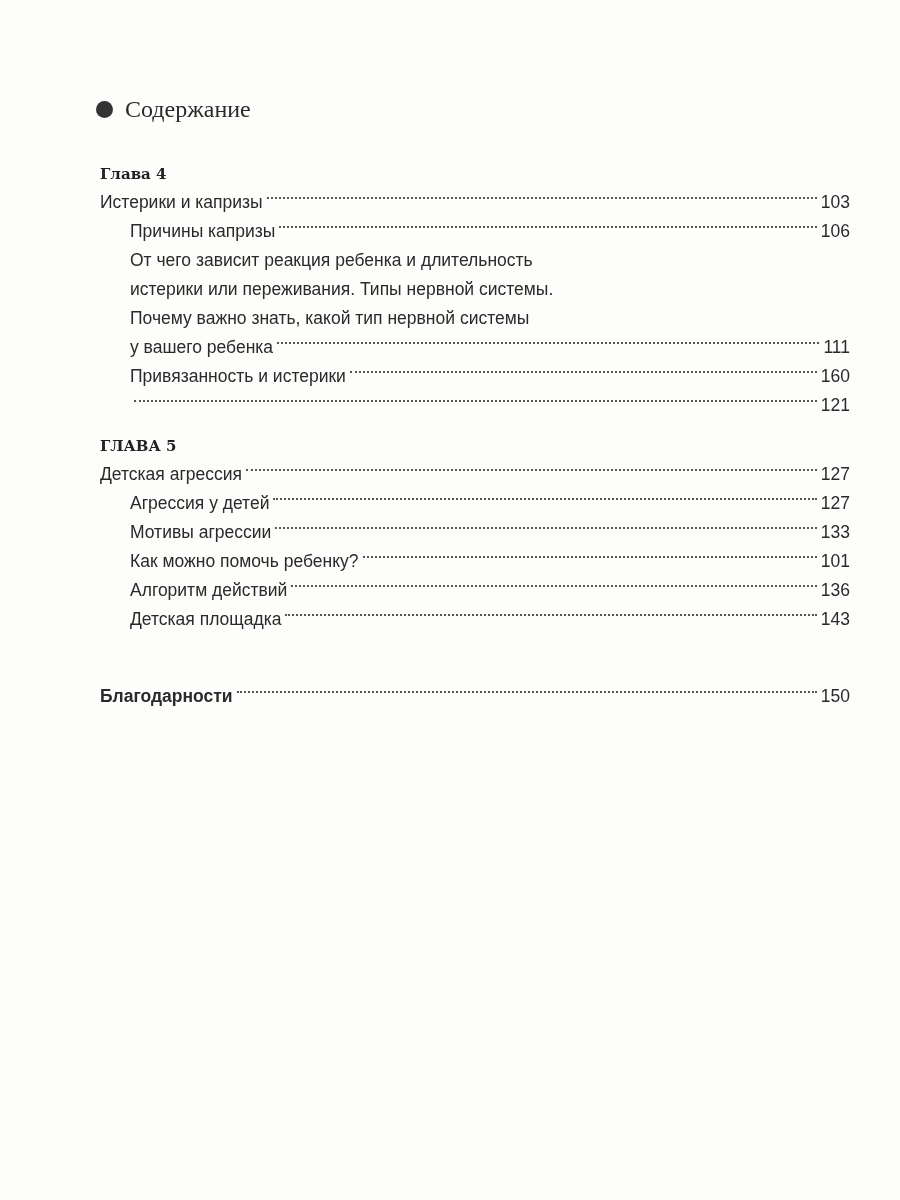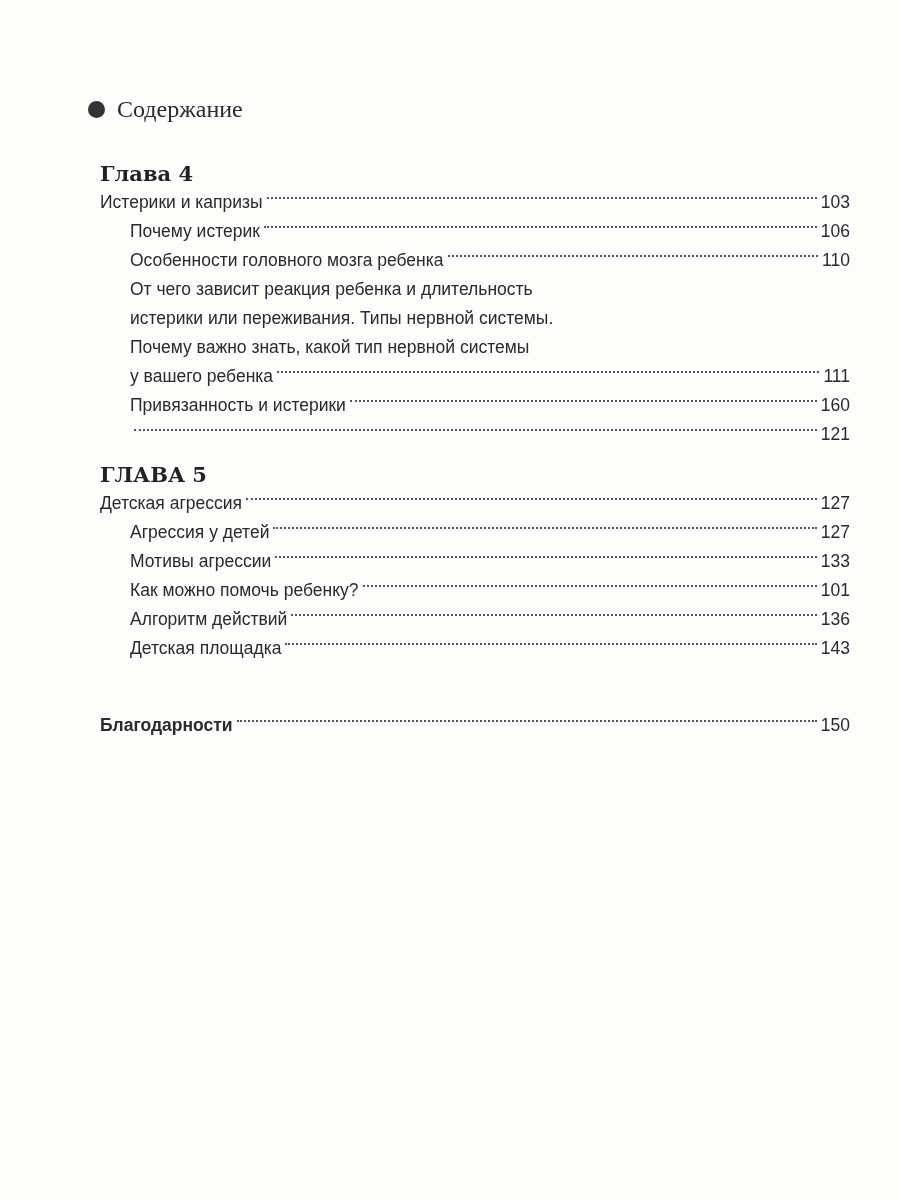--- a/index.html
+++ b/index.html
@@ -5,35 +5,35 @@
   html, body { margin:0; padding:0; }
   body {
     width:900px; height:1200px; overflow:hidden;
     background:#fdfdfb;
     font-family:"Liberation Sans", sans-serif;
     color:#2a2a2a;
     position:relative;
   }
   .page { position:absolute; left:0; top:0; width:900px; height:1200px; }
   .header {
-    position:absolute; left:88px; top:96px;
+    position:absolute; left:96px; top:96px;
     display:flex; align-items:center;
   }
   .bullet {
     width:17px; height:17px; border-radius:50%; background:#333;
     margin-right:12px;
   }
   .header-title {
     font-family:"Liberation Serif", serif;
     font-size:24px; color:#2a2a2a;
   }
   .toc { position:absolute; left:100px; top:160px; width:750px; }
   .chapter-label {
     font-family:"DejaVu Serif", serif; font-weight:bold;
-    font-size:21px; color:#222; height:28px; line-height:28px;
+    font-size:15px; color:#222; height:28px; line-height:28px;
   }
   .row {
     display:flex; align-items:center;
     height:29px; line-height:29px;
     font-size:17.5px; color:#2a2a2a;
   }
   .row.indent { padding-left:30px; }
   .row .label { white-space:nowrap; }
   .row .label.bold { font-weight:bold; }
   .row .dots {
@@ -57,28 +57,23 @@
   <div class="toc">
 
     <div class="chapter-label">Глава 4</div>
 
     <div class="row">
       <span class="label">Истерики и капризы</span>
       <span class="dots"></span>
       <span class="page-num">103</span>
     </div>
     <div class="row indent">
-      <span class="label">Почему истерик</span>
+      <span class="label">Причины капризы</span>
       <span class="dots"></span>
       <span class="page-num">106</span>
-    </div>
-    <div class="row indent">
-      <span class="label">Особенности головного мозга ребенка</span>
-      <span class="dots"></span>
-      <span class="page-num">110</span>
     </div>
     <div class="row indent">
       <span class="label">От чего зависит реакция ребенка и длительность</span>
     </div>
     <div class="row indent">
       <span class="label">истерики или переживания. Типы нервной системы.</span>
     </div>
     <div class="row indent">
       <span class="label">Почему важно знать, какой тип нервной системы</span>
     </div>

